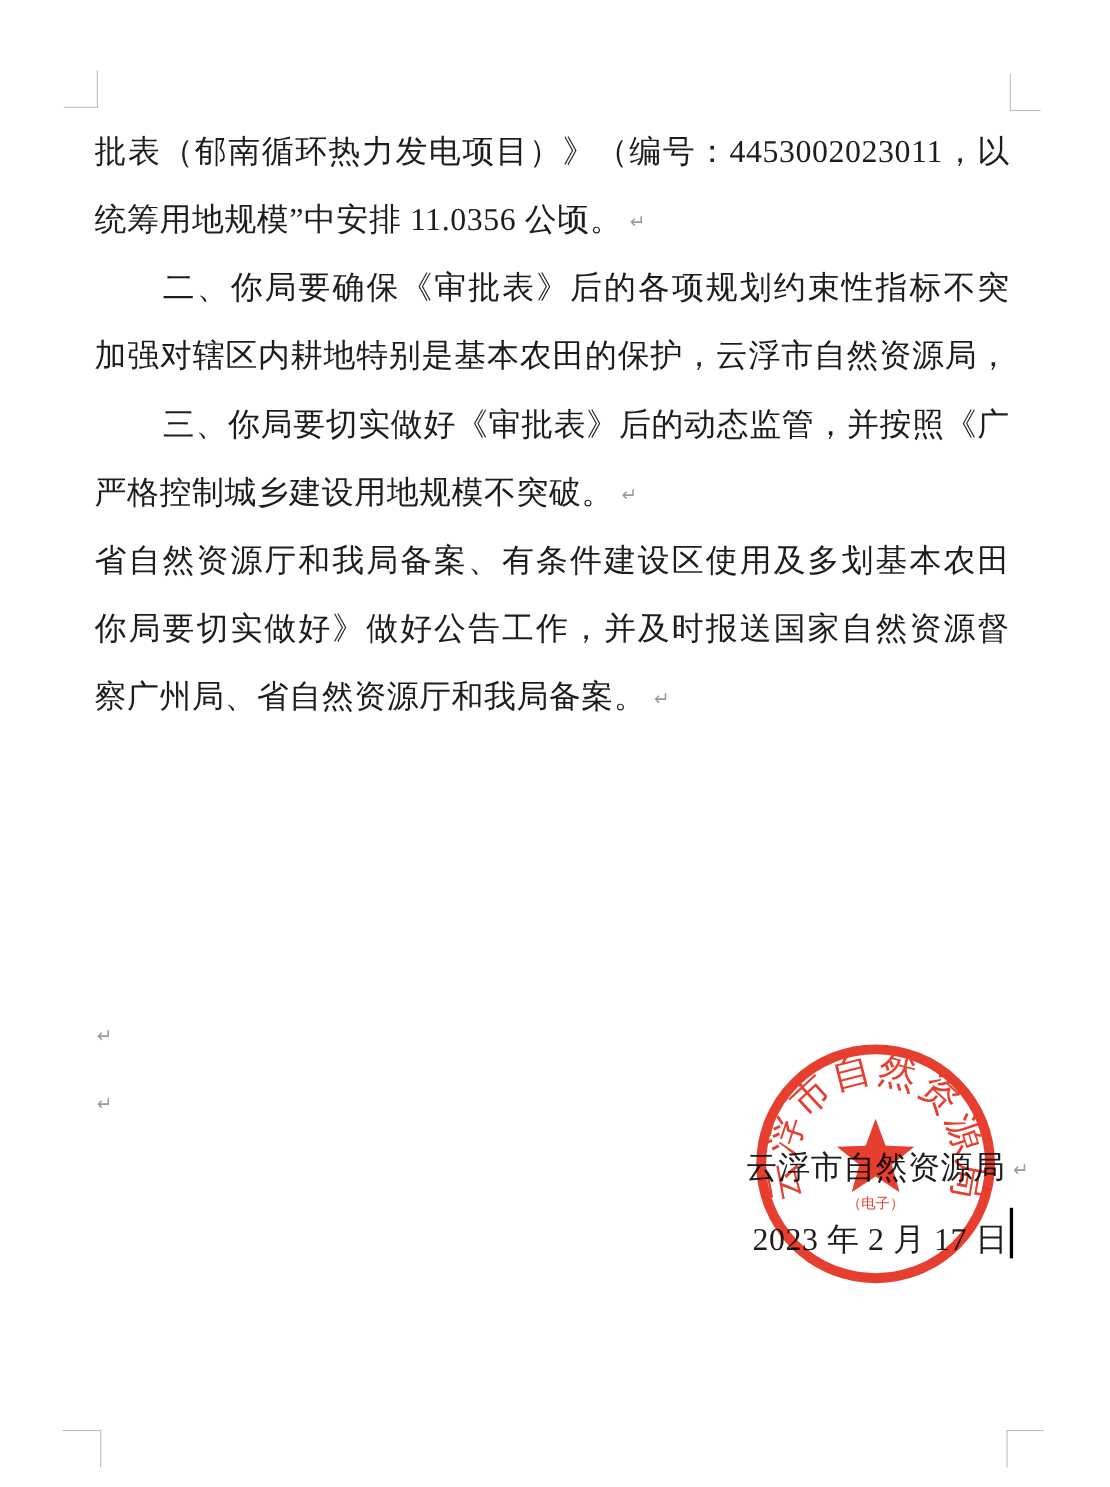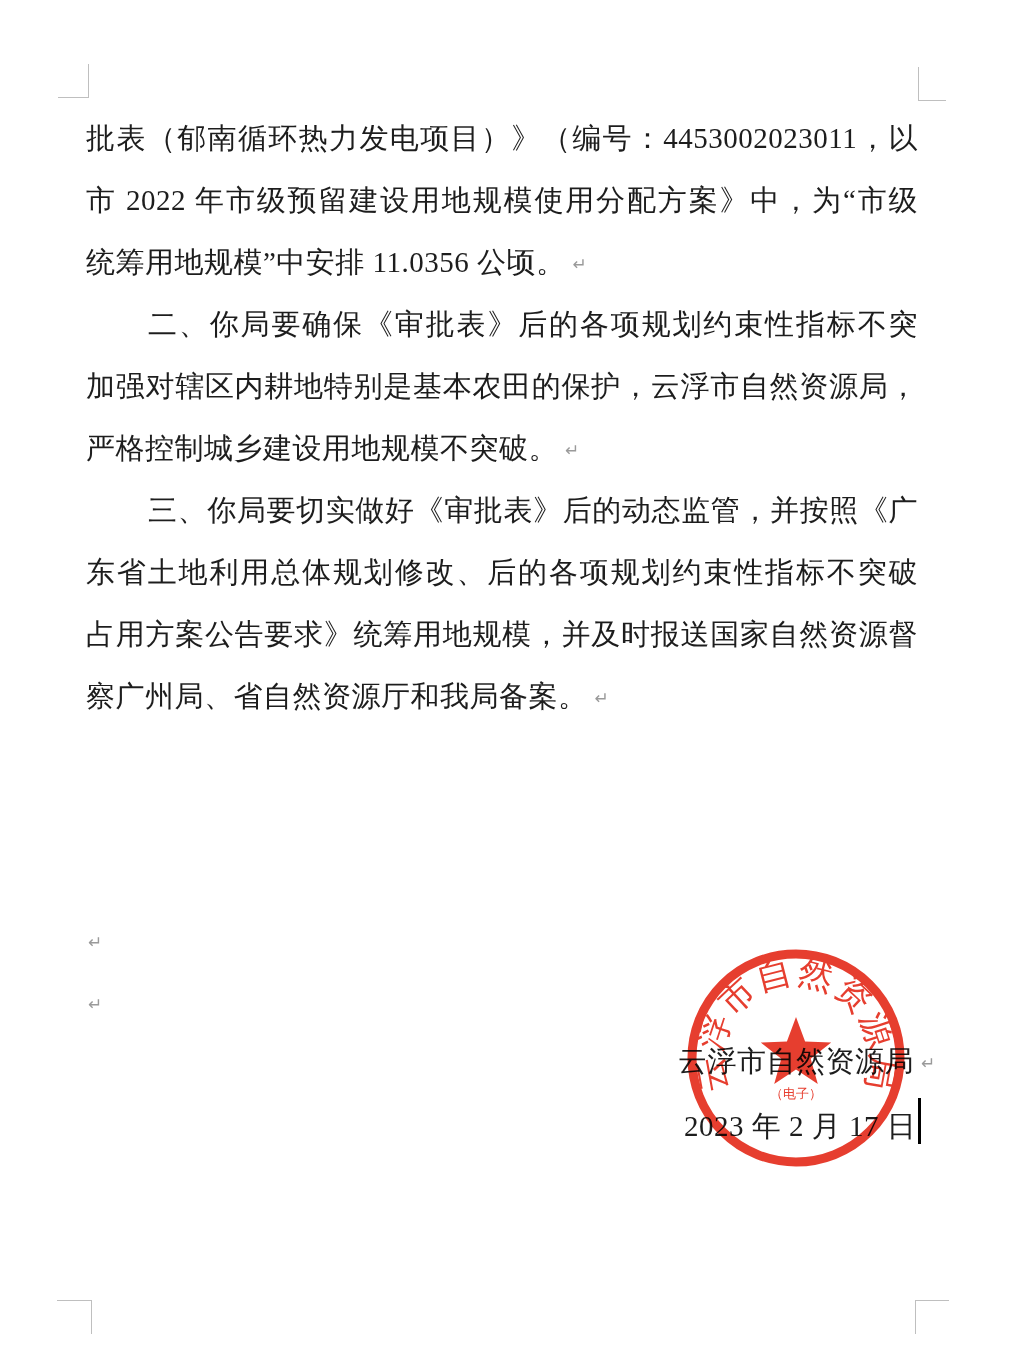--- a/index.html
+++ b/index.html
@@ -57,28 +57,27 @@
 
 <div class="page">
 
   <div class="crop crop-tl"></div>
   <div class="crop crop-tr"></div>
   <div class="crop crop-bl"></div>
   <div class="crop crop-br"></div>
 
   <div class="doc-body">
     <div class="line just">批表（郁南循环热力发电项目）》（编号：4453002023011，以下</div>
-    <div class="line just">市 2022 年市级预留建设用地规模使用分配方案》中，为“市级</div>
     <div class="line left"><span>统筹用地规模”中安排 11.0356 公顷。</span><span class="pmark">↵</span></div>
     <div class="line just indent">二、你局要确保《审批表》后的各项规划约束性指标不突破，</div>
     <div class="line just">加强对辖区内耕地特别是基本农田的保护，云浮市自然资源局，</div>
+    <div class="line just indent">三、你局要切实做好《审批表》后的动态监管，并按照《广</div>
     <div class="line left"><span>严格控制城乡建设用地规模不突破。</span><span class="pmark">↵</span></div>
-    <div class="line just indent">三、你局要切实做好《审批表》后的动态监管，并按照《广</div>
-    <div class="line just">东省土地利用总体规划修改、后的各项规划约束性指标不突破</div>
-    <div class="line just">占用方案公告要求》统筹用地规模，并及时报送国家自然资源督</div>
+    <div class="line just">省自然资源厅和我局备案、有条件建设区使用及多划基本农田</div>
+    <div class="line just">你局要切实做好》做好公告工作，并及时报送国家自然资源督</div>
     <div class="line left"><span>察广州局、省自然资源厅和我局备案。</span><span class="pmark">↵</span></div>
   </div>
 
   <div class="empty-mark empty-mark-1">↵</div>
   <div class="empty-mark empty-mark-2">↵</div>
 
   <div class="signature-line"><span>云浮市自然资源局</span><span class="pmark">↵</span></div>
   <div class="date-line">2023 年 2 月 17 日</div>
   <div class="cursor"></div>
 

